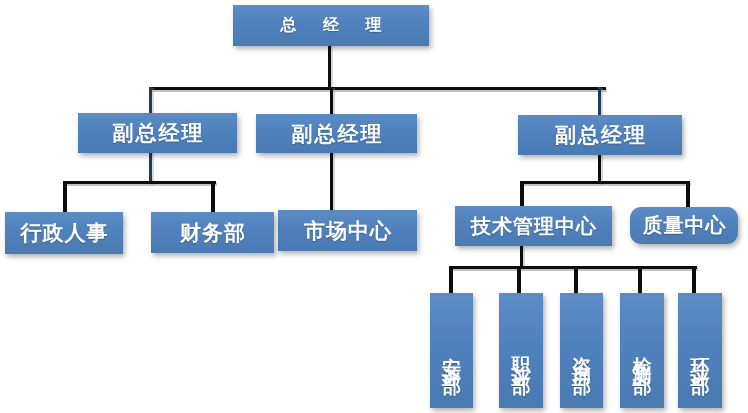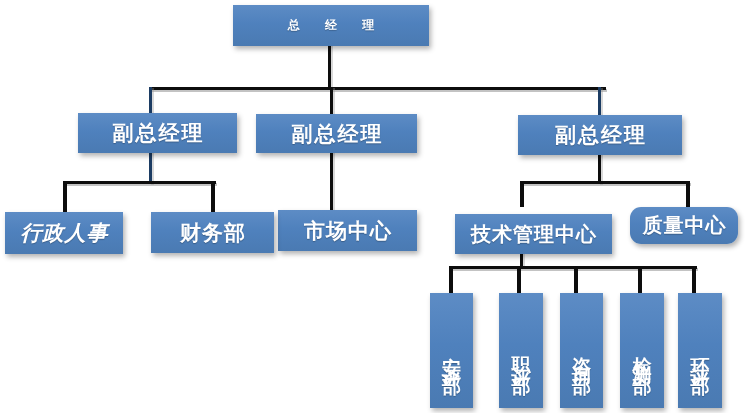--- a/index.html
+++ b/index.html
@@ -18,21 +18,21 @@
   .line.navy{background:#1c3c63;}
   
   .node{
     position:absolute;z-index:2;
     background:linear-gradient(180deg,#5d8cc5 0%,#4f81bd 45%,#4a7ab2 100%);
     box-shadow:2px 3px 5px rgba(0,0,0,.30);
     display:flex;align-items:center;justify-content:center;
     color:#ffffff;font-weight:bold;
   }
   .node .lbl{white-space:nowrap;text-shadow:0 1px 1px rgba(0,0,0,.25);}
-  .lbl-gm{font-size:12px;letter-spacing:11px;margin-right:-11px;}
+  .lbl-gm{font-size:16px;letter-spacing:11px;margin-right:-11px;}
   .lbl-l2{font-size:21px;letter-spacing:2px;margin-right:-2px;}
   .lbl-l3{font-size:21px;letter-spacing:1px;margin-right:-1px;}
   .lbl-l3s{font-size:20px;letter-spacing:1px;margin-right:-1px;}
   .node.vert .lbl{
     writing-mode:vertical-rl;text-orientation:upright;
     font-size:19px;letter-spacing:9px;margin-bottom:-9px;
     white-space:normal;
   }
 </style>
 </head>
@@ -70,30 +70,30 @@
   <div class="node" style="left:78px;top:113px;width:159px;height:40px;">
     <span class="lbl lbl-l2">副总经理</span>
   </div>
   <div class="node" style="left:256px;top:114px;width:161px;height:39px;">
     <span class="lbl lbl-l2">副总经理</span>
   </div>
   <div class="node" style="left:518px;top:115px;width:164px;height:40px;">
     <span class="lbl lbl-l2">副总经理</span>
   </div>
 
-  <div class="node" style="left:5px;top:212px;width:118px;height:42px;font-style:italic;">
+  <div class="node" style="left:5px;top:212px;width:118px;height:42px;">
     <span class="lbl lbl-l3">行政人事</span>
   </div>
   <div class="node" style="left:278px;top:210px;width:139px;height:41px;">
     <span class="lbl lbl-l3">市场中心</span>
   </div>
   <div class="node" style="left:151px;top:212px;width:123px;height:41px;">
     <span class="lbl lbl-l3">财务部</span>
   </div>
-  <div class="node" style="left:455px;top:206px;width:157px;height:40px;margin-top:8px;">
+  <div class="node" style="left:455px;top:206px;width:157px;height:40px;">
     <span class="lbl lbl-l3s">技术管理中心</span>
   </div>
   <div class="node" style="left:630px;top:207px;width:108px;height:37px;border-radius:11px;">
     <span class="lbl lbl-l3s">质量中心</span>
   </div>
 
   <div class="node vert" style="left:430px;top:293px;width:43px;height:115px;">
     <span class="lbl">安评部</span>
   </div>
   <div class="node vert" style="left:499px;top:293px;width:44px;height:115px;">

